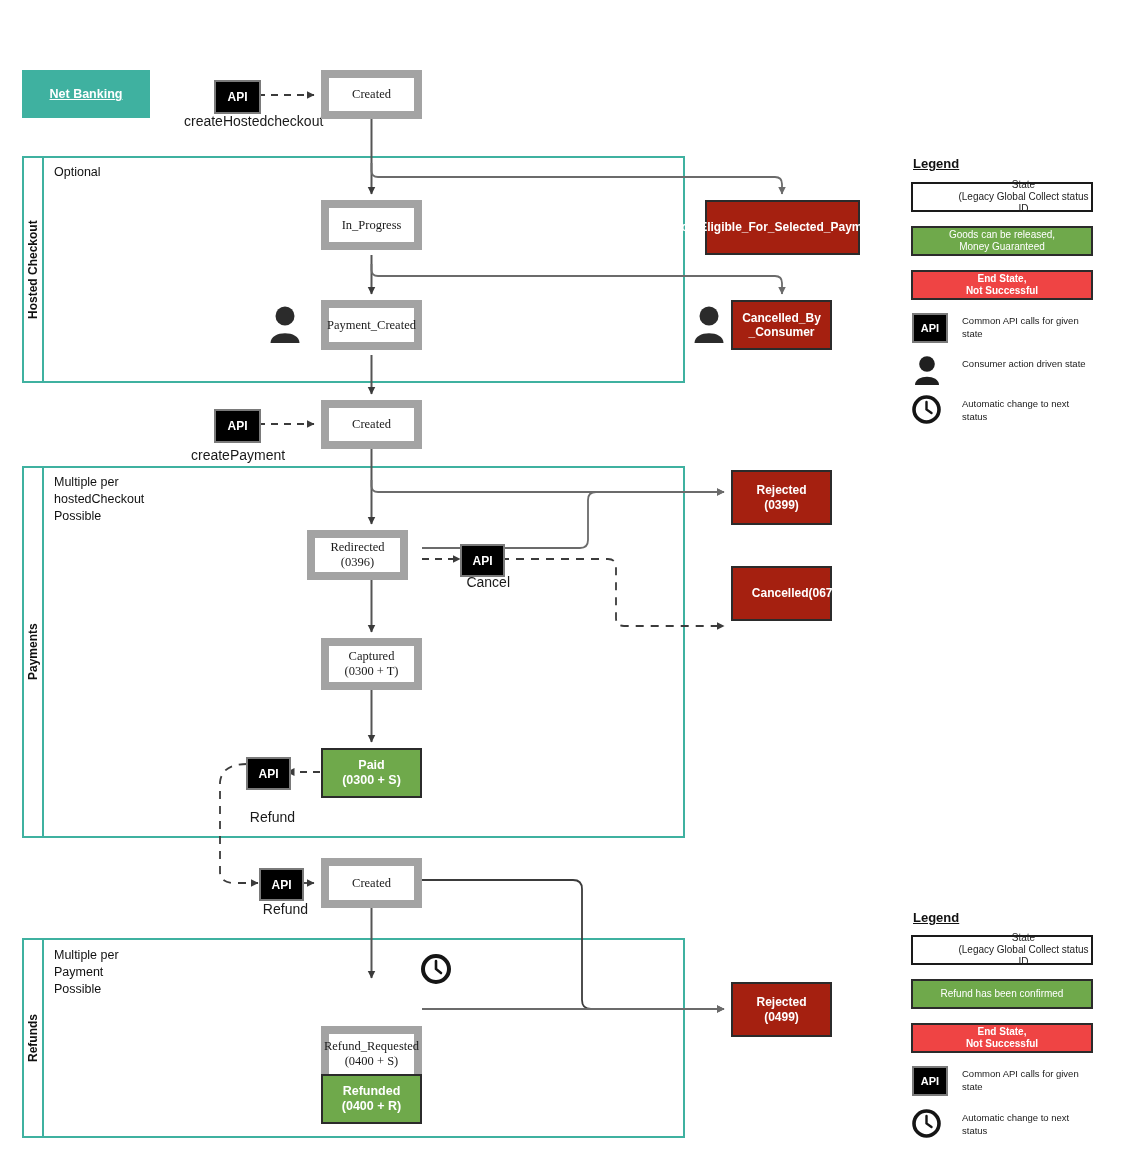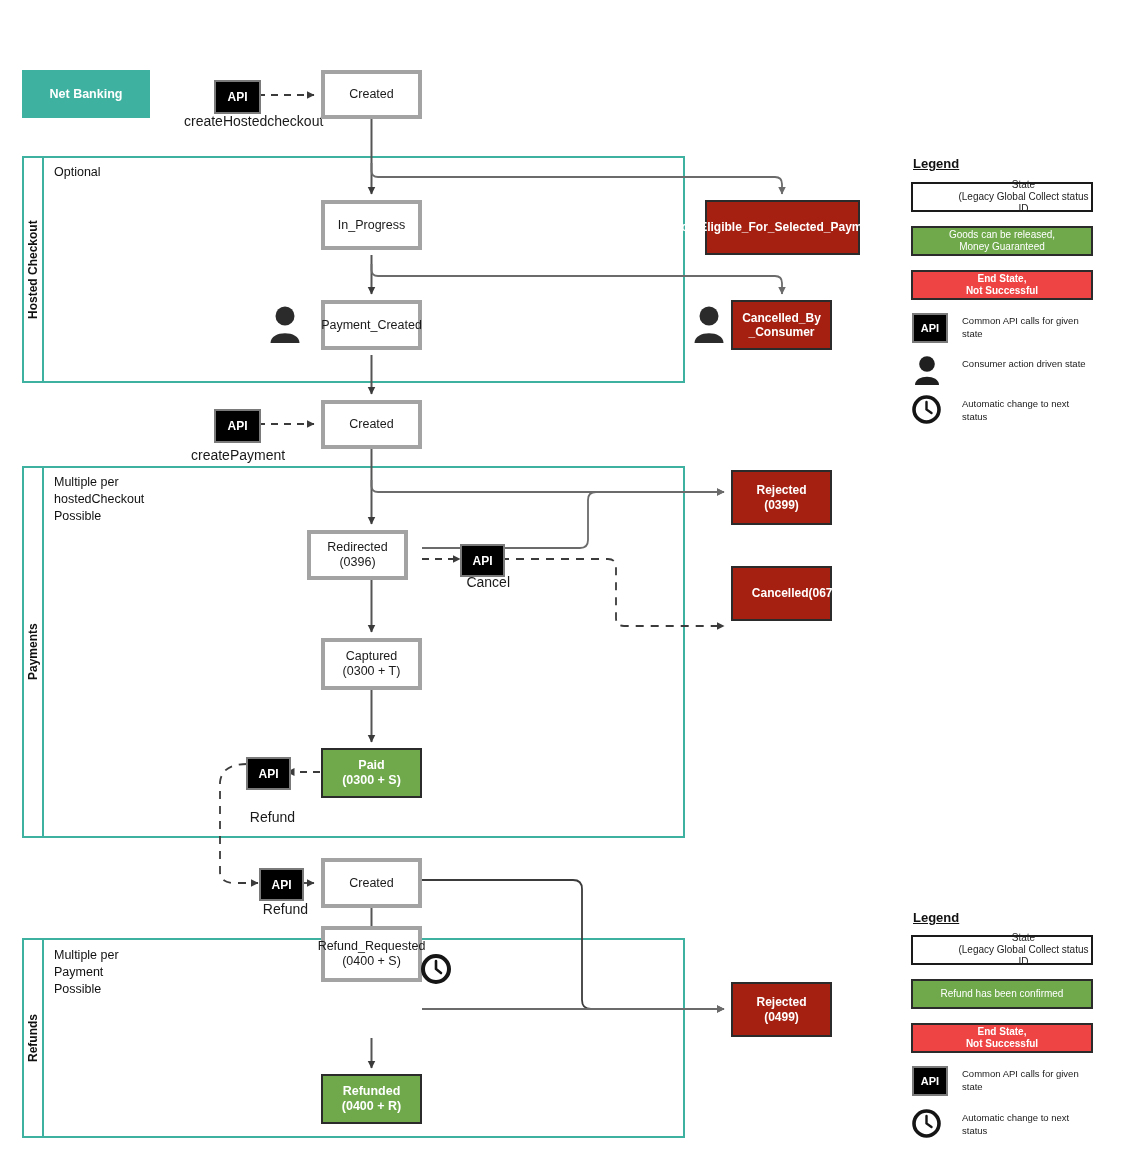--- a/index.html
+++ b/index.html
@@ -1,21 +1,21 @@
 <!DOCTYPE html>
 <html><head>
 <meta charset="utf-8">
 <style>
   html,body{margin:0;padding:0;background:#ffffff;}
   body{width:1124px;height:1160px;font-family:"Liberation Sans",sans-serif;position:relative;overflow:hidden;}
   #stage{position:absolute;left:0;top:0;width:1124px;height:1160px;}
   svg#wires{position:absolute;left:0;top:0;width:1124px;height:1160px;pointer-events:none;}
 
   .node{position:absolute;box-sizing:border-box;display:flex;align-items:center;justify-content:center;text-align:center;line-height:1.18;}
-  .state{background:#ffffff;border:4px solid #a3a3a3;color:#1a1a1a;font-size:12.5px;}
+  .state{background:#ffffff;border:8px solid #a3a3a3;color:#1a1a1a;font-size:12.5px;font-family:Liberation Serif, serif;}
   .state-green{background:#6FA94B;border:2px solid #2b2b2b;color:#ffffff;font-size:12.5px;font-weight:bold;}
   .state-red{background:#A52010;border:2px solid #2b2b2b;color:#ffffff;font-size:12px;font-weight:bold;}
 
   .banner{position:absolute;background:#3FB1A0;color:#ffffff;font-weight:bold;font-size:12.5px;
           display:flex;align-items:center;justify-content:center;}
 
   .lane{position:absolute;box-sizing:border-box;border:2px solid #3FB1A0;background:transparent;}
   .lane-band{position:absolute;box-sizing:border-box;border-right:2px solid #3FB1A0;}
   .lane-title{position:absolute;font-size:12px;font-weight:bold;color:#111;
               writing-mode:vertical-rl;transform:rotate(180deg);white-space:nowrap;
@@ -113,21 +113,21 @@
 
     <path d="M371.5,908 L371.5,978" stroke="#555" stroke-width="2" fill="none" marker-end="url(#ah)"></path>
 
     <path d="M422,880 L573,880 Q582,880 582,889 L582,1000 Q582,1009 591,1009 L724,1009" stroke="#3b3b3b" stroke-width="1.8" fill="none" marker-end="url(#ah)"></path>
 
     <path d="M422,1009 L724,1009" stroke="#6b6b6b" stroke-width="1.8" fill="none" marker-end="url(#ahg)"></path>
 
     <path d="M371.5,1038 L371.5,1068" stroke="#555" stroke-width="2" fill="none" marker-end="url(#ah)"></path>
   </svg>
 
-  <div class="banner" style="left:22px;top:70px;width:128px;height:48px;">Net Banking</div>
+  <div class="banner" style="left:22px;top:70px;width:128px;height:48px;text-decoration:underline;">Net Banking</div>
 
   <div class="api" style="left:214px;top:80px;width:43px;height:30px;">API</div>
   <div class="api-label" style="left:184px;top:113px;width:105px;">createHostedcheckout</div>
 
   <div class="api" style="left:214px;top:409px;width:43px;height:30px;">API</div>
   <div class="api-label" style="left:191px;top:447px;width:90px;">createPayment</div>
 
   <div class="api" style="left:460px;top:544px;width:41px;height:29px;">API</div>
   <div class="api-label" style="left:452px;top:574px;width:58px;">Cancel</div>
 
@@ -184,21 +184,21 @@
 
   <div class="node state-red" style="left:731px;top:566px;width:101px;height:55px;flex-direction:row;padding-left:32px;">
     <span>Cancelled</span>
     <span>(0674)</span>
   </div>
 
   <div class="node state" style="left:321px;top:858px;width:101px;height:50px;">
     <span>Created</span>
   </div>
 
-  <div class="node state" style="left:321px;top:926px;width:101px;height:56px;flex-direction:column;padding:4px 4px;">
+  <div class="node state" style="left:321px;top:1026px;width:101px;height:56px;flex-direction:column;padding:4px 4px;">
     <span>Refund_Requested</span>
     <span>(0400 + S)</span>
   </div>
 
   <div class="node state-green" style="left:321px;top:1074px;width:101px;height:50px;flex-direction:column;">
     <span>Refunded</span>
     <span>(0400 + R)</span>
   </div>
 
   <div class="node state-red" style="left:731px;top:982px;width:101px;height:55px;flex-direction:column;">

